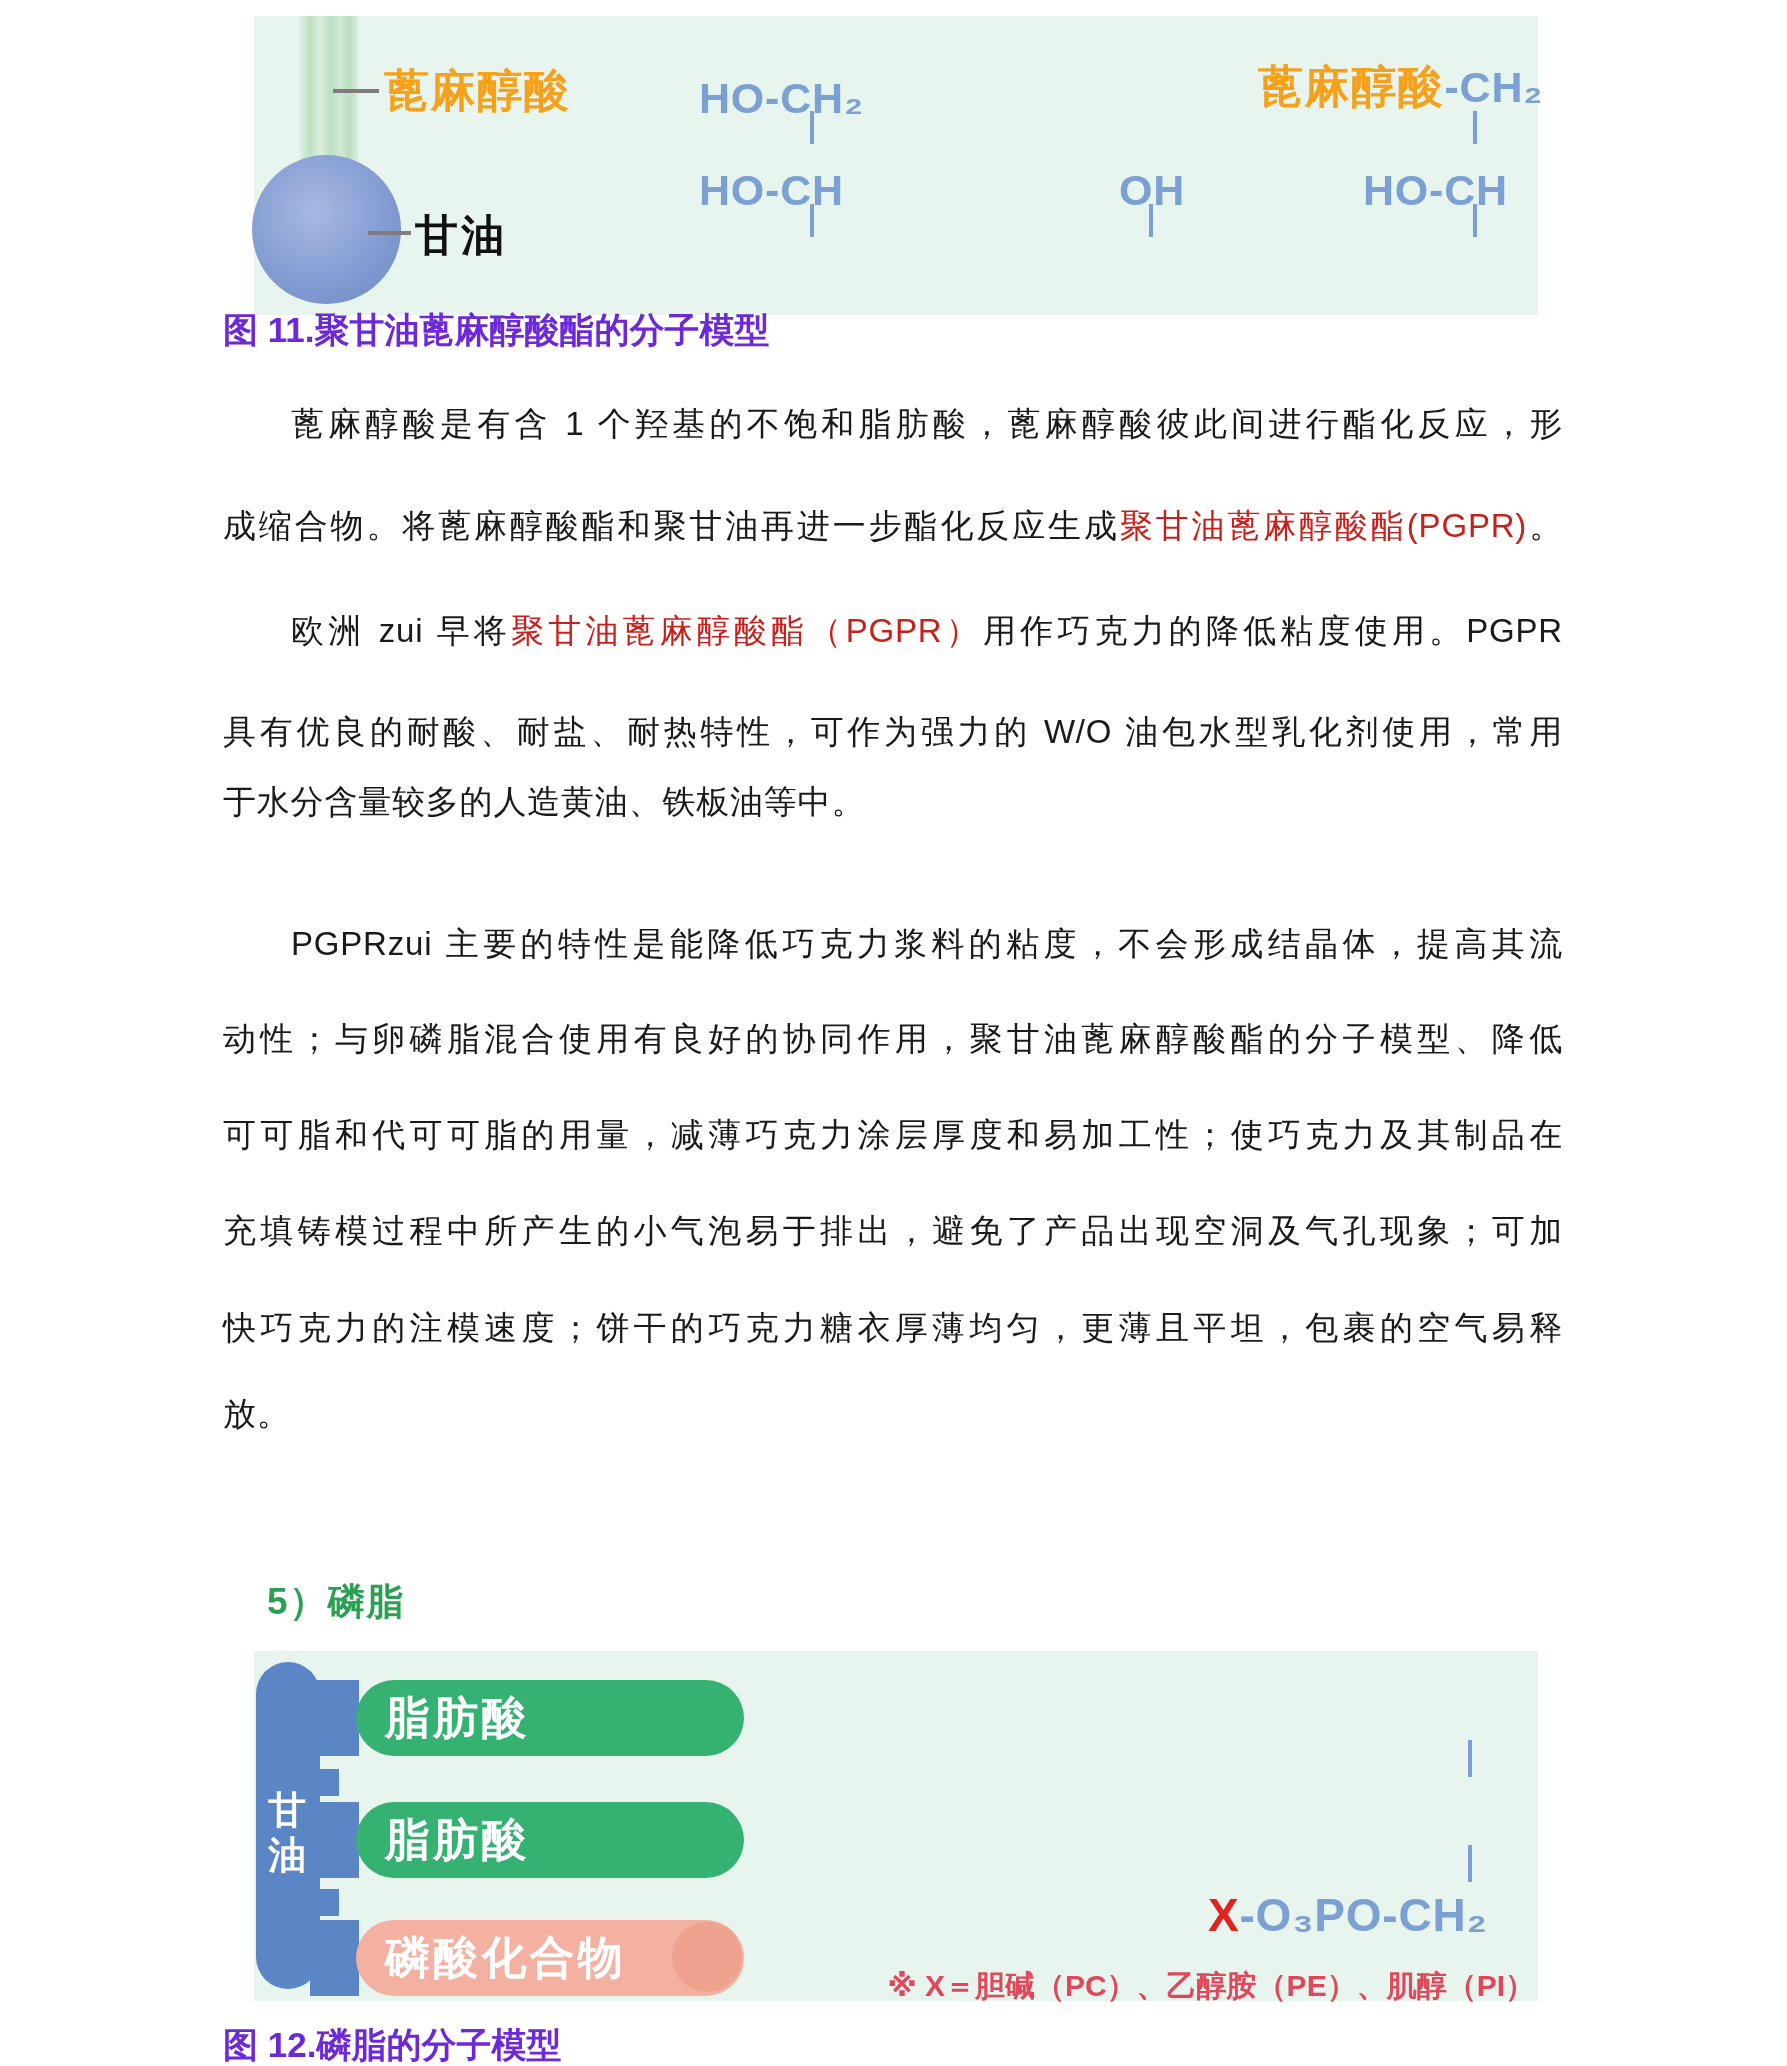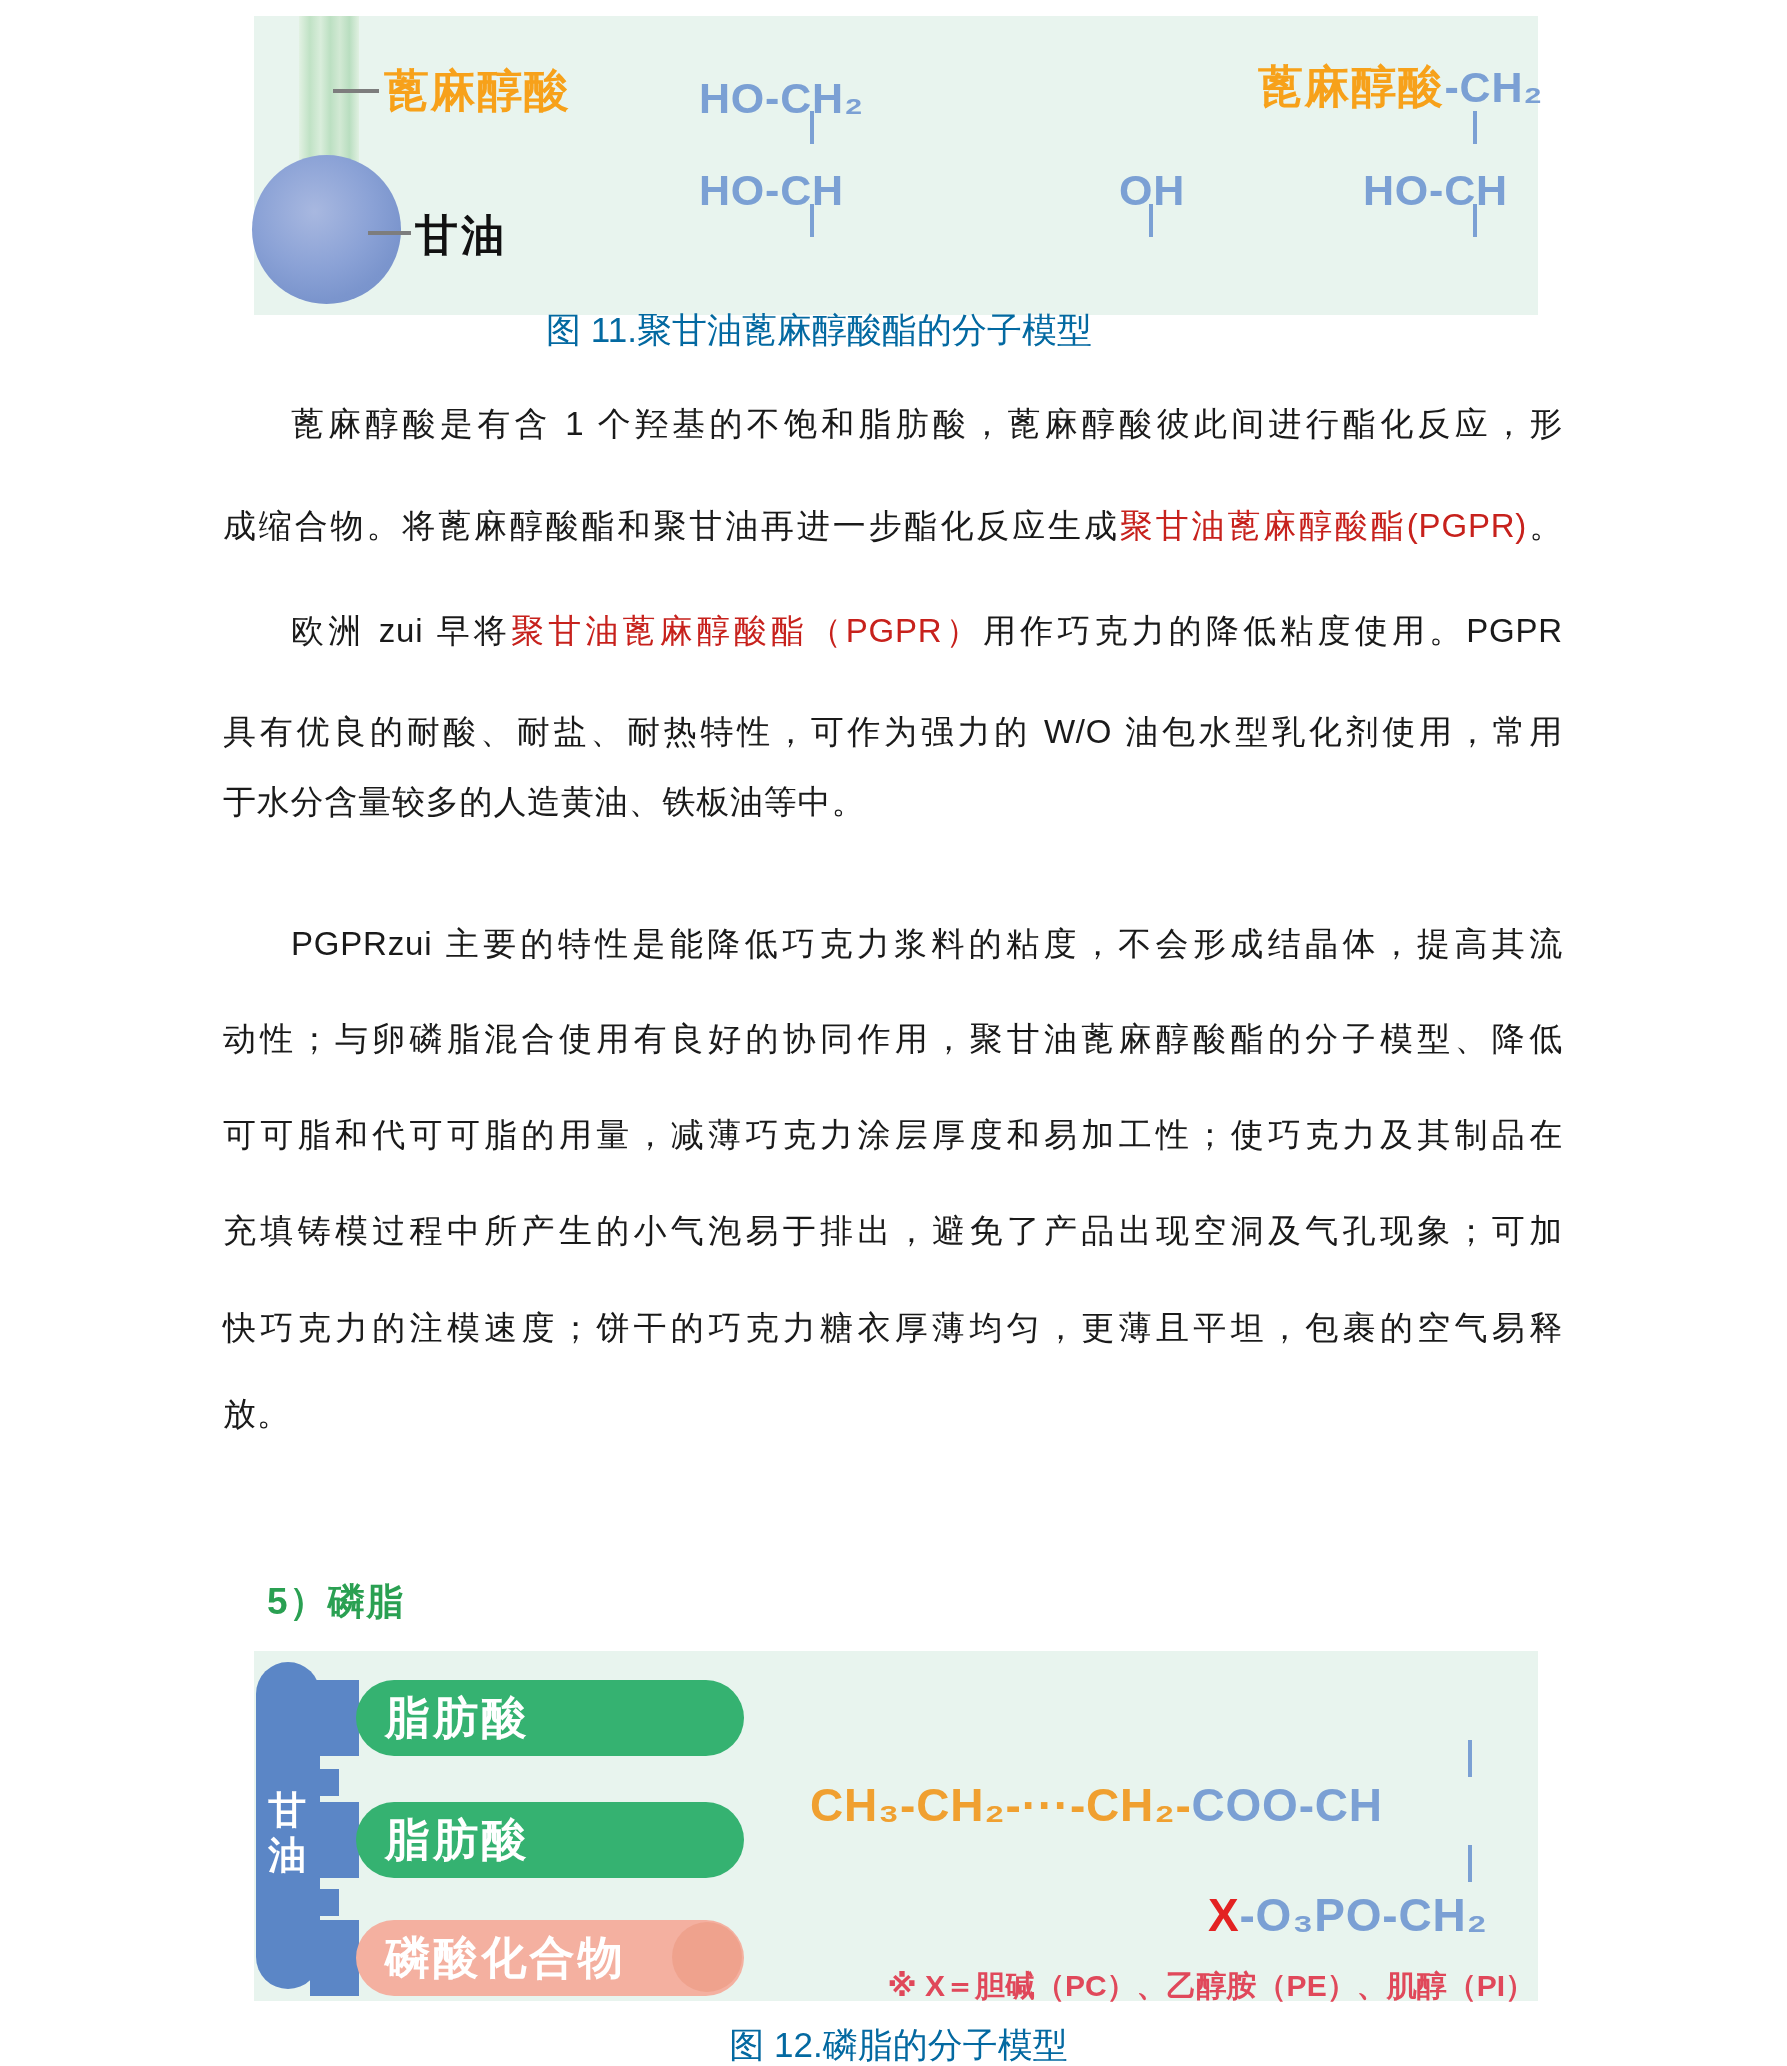--- a/index.html
+++ b/index.html
@@ -17,21 +17,21 @@
     position:absolute;left:-1.6px;top:139px;width:149px;height:149px;border-radius:50%;
     background:radial-gradient(circle at 42% 38%,#a8b8e0 0%,#8ba2d6 45%,#7b95cd 70%,#7390c9 100%);
   }
   .pline{position:absolute;height:4px;background:#7d7d7d;}
   .olabel{position:absolute;font-size:45px;font-weight:bold;color:#f7a11a;letter-spacing:1.6px;white-space:nowrap;}
   .blabel{position:absolute;font-size:43px;font-weight:bold;color:#111111;letter-spacing:3.2px;white-space:nowrap;}
   .chem{position:absolute;font-size:43px;font-weight:600;color:#7ba0d4;letter-spacing:0.8px;white-space:nowrap;margin-top:18px;}
   .chem sub{font-size:27px;}
   .bond{position:absolute;width:4px;background:#7ba0d4;}
   
-  .caption{position:absolute;font-size:35px;font-weight:normal;color:#0369a1;text-align:center;white-space:nowrap;}
+  .caption{position:absolute;font-size:35px;font-weight:bold;color:#6d28d9;white-space:nowrap;}
   #caption11{left:223px;top:307px;width:1192px;}
   #caption12{left:223px;top:2022px;width:1351px;}
   #heading5{position:absolute;left:267px;top:1577px;font-size:37px;font-weight:bold;color:#2aa052;letter-spacing:1.6px;}
   
   .body-line{position:absolute;left:223px;width:1340px;font-size:33px;line-height:43px;color:#1a1a1a;letter-spacing:0.8px;white-space:pre-wrap;}
   .body-line.just{text-align:justify;text-align-last:justify;}
   .body-line.indent{text-indent:68px;}
   
   #fig12{position:absolute;left:254px;top:1651px;width:1284px;height:350px;background:#e8f4ee;}
   #fig12 .gbar{position:absolute;left:1.6px;top:11px;width:64px;height:327px;border-radius:32px;background:#5b86c6;}
@@ -112,23 +112,20 @@
           <span class="plabel">脂肪酸</span>
         </div>
         <div class="pill-stub" style="top: 269px; height: 76px;"></div>
         <div class="pill" style="top: 269px; height: 76px; background: rgb(244, 176, 160);">
           <span class="plabel">磷酸化合物</span>
           <div class="cap" style="background: rgb(239, 162, 141);"></div>
         </div>
       </div>
 
     <div class="bond" style="left:1214px;top:89px;height:37px;"></div>
-    <div class="chem2" style="left:556px;top:127px;">
-      <span class="c-orange">CH₃-CH₂-···-CH₂-</span><span class="c-blue">COO-CH</span>
-    </div>
     <div class="bond" style="left:1214px;top:194px;height:37px;"></div>
     <div class="chem2" style="left:954px;top:237px;">
       <span class="c-xred">X</span><span class="c-blue">-O₃PO-CH₂</span>
     </div>
     <div class="note">※ X＝胆碱（PC）、乙醇胺（PE）、肌醇（PI）</div>
   </div>
 
   <div id="caption12" class="caption">图 12.磷脂的分子模型</div>
 
 </div>

